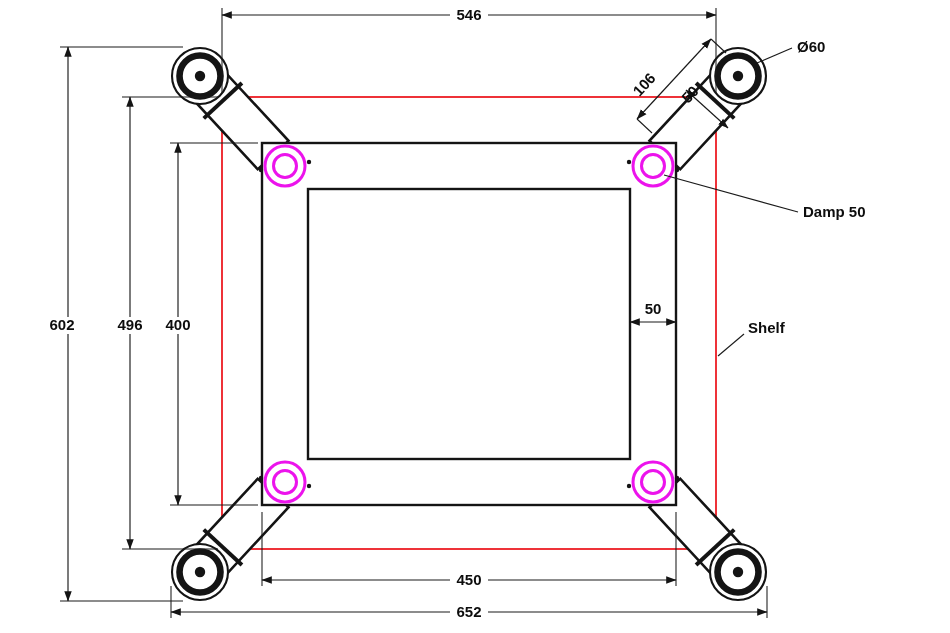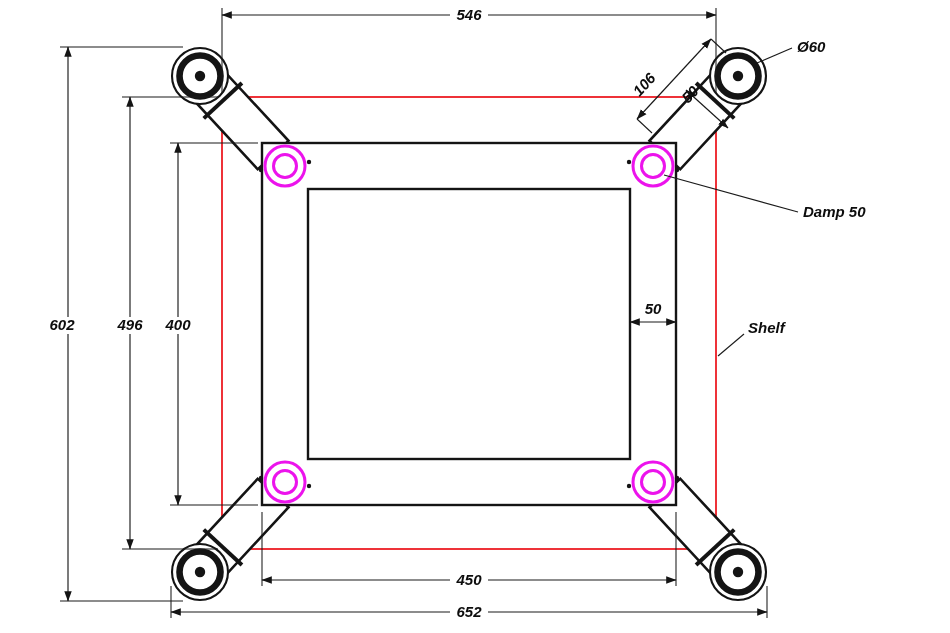--- a/index.html
+++ b/index.html
@@ -7,21 +7,20 @@
     padding: 0;
     background: #ffffff;
     font-family: "Liberation Sans", sans-serif;
   }
   .canvas {
     position: relative;
     width: 950px;
     height: 633px;
     background: #ffffff;
     overflow: hidden;
-    font-style: italic;
   }
   svg { display: block; }
   .dim-line {
     stroke: #1a1a1a;
     stroke-width: 1.15;
     fill: none;
   }
   .ext-line {
     stroke: #1a1a1a;
     stroke-width: 1.05;

